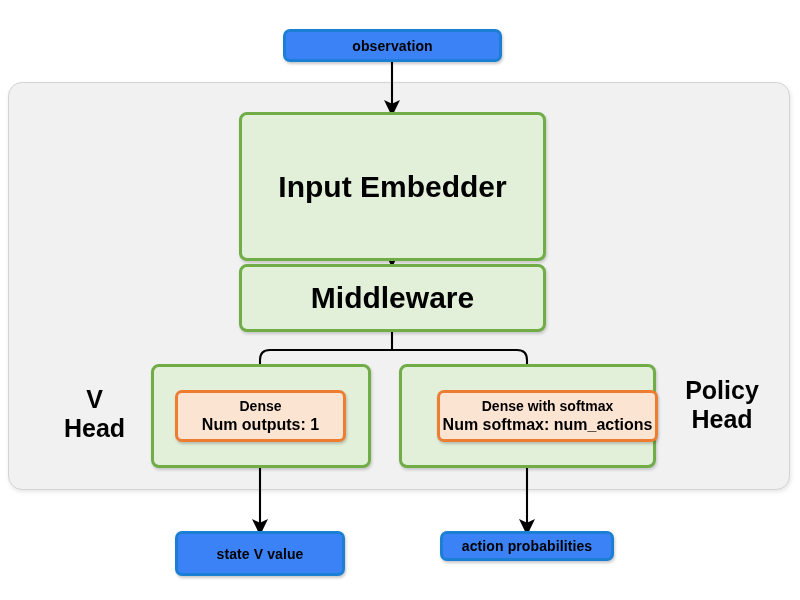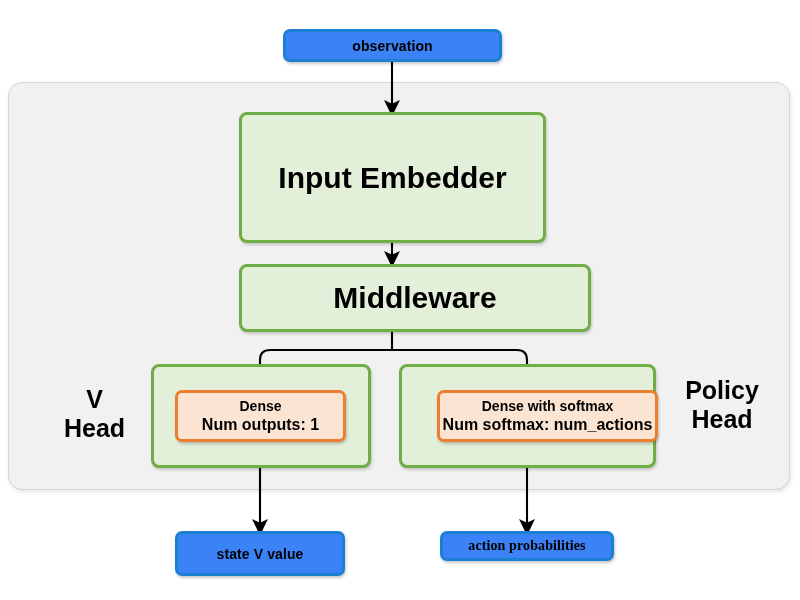--- a/index.html
+++ b/index.html
@@ -130,25 +130,25 @@
 
     <path d="M 260 450 L 260 527" stroke="#000000" stroke-width="2.1" fill="none" marker-end="url(#arrowhead)"></path>
 
     <path d="M 527 450 L 527 527" stroke="#000000" stroke-width="2.1" fill="none" marker-end="url(#arrowhead)"></path>
   </svg>
 
   <div class="node io-box" style="left:283px; top:29px; width:219px; height:33px;">
     <span>observation</span>
   </div>
 
-  <div class="node green-box big-label" style="left:239px; top:112px; width:307px; height:131px;">
+  <div class="node green-box big-label" style="left:239px; top:112px; width:307px; height:149px;">
     <span>Input Embedder</span>
   </div>
 
-  <div class="node green-box big-label" style="left:239px; top:264px; width:352px; height:68px;">
+  <div class="node green-box big-label" style="left:239px; top:264px; width:307px; height:68px;">
     <span>Middleware</span>
   </div>
 
   <div class="node head-box" style="left:151px; top:364px; width:220px; height:104px;"></div>
 
   <div class="node dense-box" style="left:175px; top:390px; width:171px; height:52px;">
     <span class="dense-title">Dense</span>
     <span class="dense-sub">Num outputs: 1</span>
   </div>
 
@@ -166,17 +166,17 @@
 
   <div class="head-label" style="left:662px; top:376px; width:120px;">
     <div>Policy</div>
     <div>Head</div>
   </div>
 
   <div class="node io-box" style="left:175px; top:531px; width:170px; height:45px;">
     <span>state V value</span>
   </div>
 
-  <div class="node io-box" style="left:440px; top:531px; width:174px; height:30px;font-family:Liberation Serif, serif;">
+  <div class="node io-box" style="left:440px; top:531px; width:174px; height:30px;">
     <span>action probabilities</span>
   </div>
 
 </div>
 
 </body></html>

